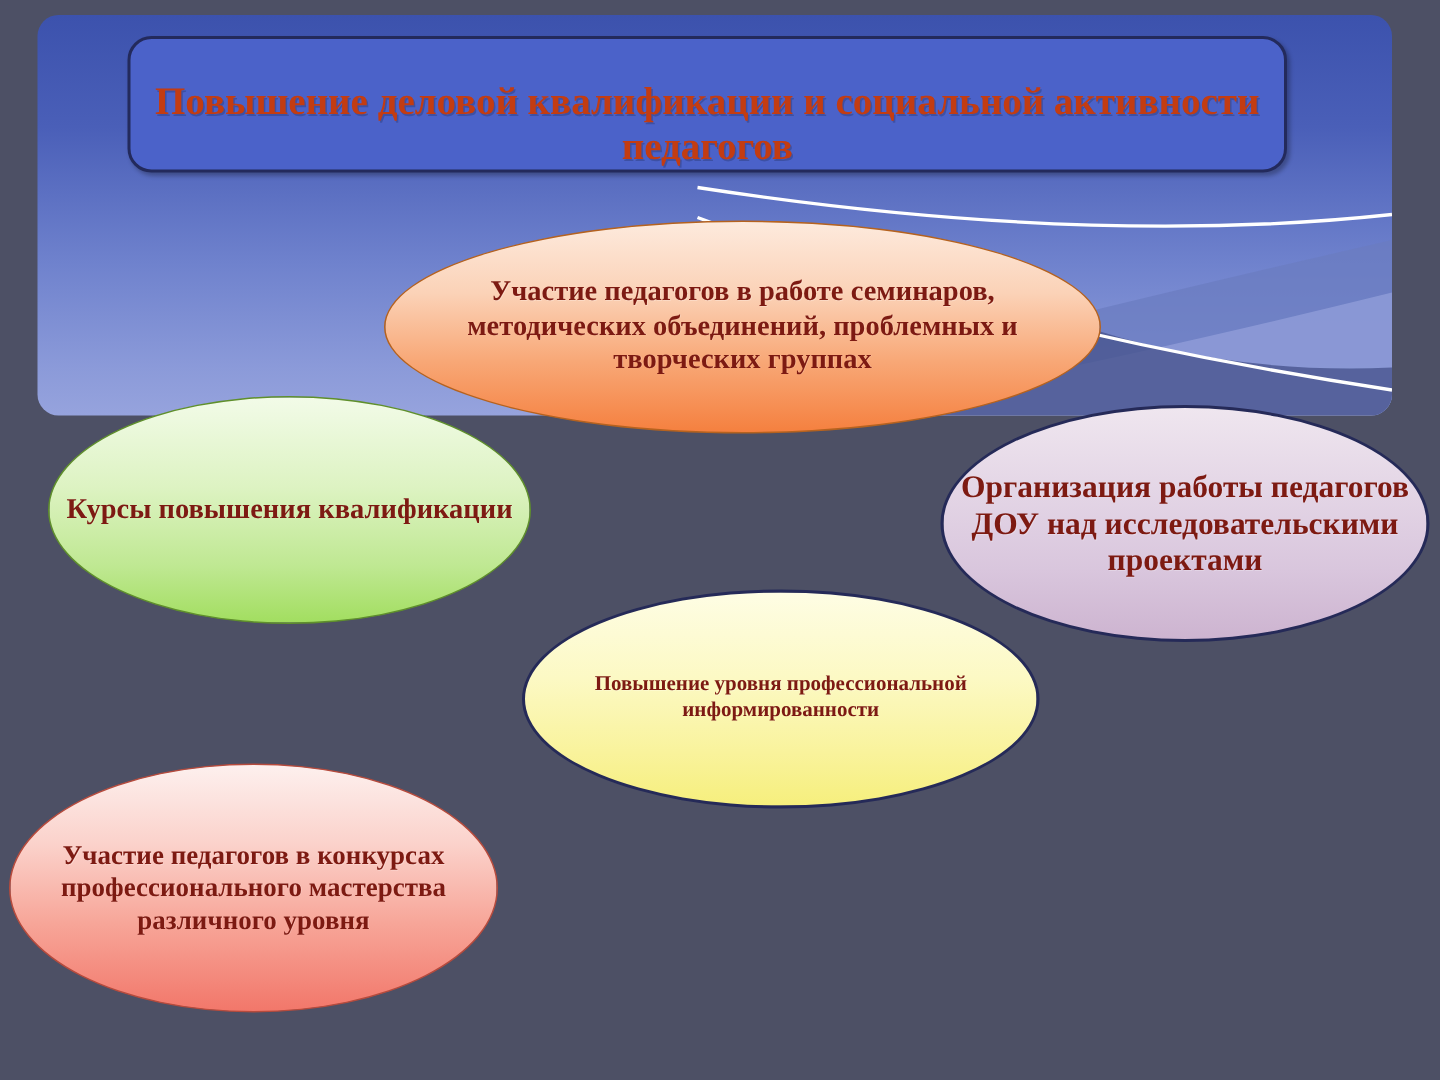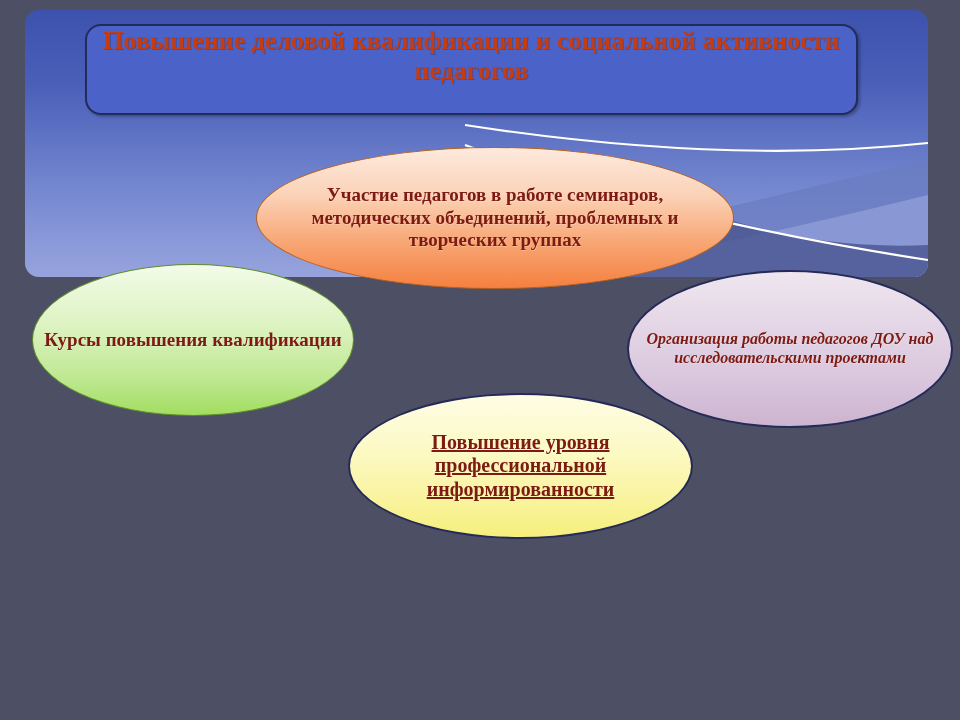--- a/index.html
+++ b/index.html
@@ -20,21 +20,21 @@
   }
   .bg-lines{position:absolute;left:0;top:0;width:903px;height:267px;}
 
   
   .title-box{
     position:absolute;left:85px;top:24px;width:773px;height:91px;
     border-radius:16px;
     background:#4b62c9;
     border:2px solid #232a5c;
     box-sizing:border-box;
-    display:flex;align-items:flex-start;justify-content:center;
+    display:flex;align-items:flex-end;justify-content:center;
     box-shadow:2px 2px 3px rgba(0,0,0,.28);
   }
   .title-text{
     color:#c33c12;
     font-size:26px;font-weight:bold;line-height:1.16;
     text-align:center;width:96%;
     text-shadow:1px 1px 0 rgba(0,0,0,.18);
   }
 
   
@@ -66,28 +66,28 @@
     background:linear-gradient(180deg,#f2fbe8 0%,#ddf3c2 40%,#bfe892 75%,#a2de60 100%);
     border:1px solid #5f8f2c;
   }
   .n-courses .label{font-size:19px;}
 
   .n-research{
     left:627px;top:270px;width:326px;height:158px;
     background:linear-gradient(180deg,#efe6ef 0%,#e4d6e6 35%,#d9c6dd 70%,#cdb4d0 100%);
     border:2px solid #252a58;
   }
-  .n-research .label{font-size:16px;font-style:italic;}
+  .n-research .label{font-size:21px;}
 
   .n-awareness{
     left:348px;top:393px;width:345px;height:146px;
     background:linear-gradient(180deg,#fefde4 0%,#fcf9c4 40%,#f9f39c 75%,#f6ef7d 100%);
     border:2px solid #252a58;
   }
-  .n-awareness .label{font-size:20px;text-decoration:underline;}
+  .n-awareness .label{font-size:14px;}
 
   .n-contests{
     left:6px;top:509px;width:326px;height:166px;
     background:linear-gradient(180deg,#fdf0ee 0%,#fbd2cb 32%,#f7a699 64%,#f2776a 100%);
     border:1px solid #b64b3d;
   }
   .n-contests .label{font-size:18px;}
 
   .n-selfed{
     left:648px;top:549px;width:311px;height:124px;
@@ -124,15 +124,18 @@
   </div>
 
   <div class="node n-research">
     <div class="label">Организация работы педагогов ДОУ  над исследовательскими проектами</div>
   </div>
 
   <div class="node n-awareness">
     <div class="label">Повышение уровня профессиональной информированности</div>
   </div>
 
+  <div class="node n-contests">
+    <div class="label">Участие педагогов в конкурсах профессионального мастерства различного уровня</div>
+  </div>
 
 
 </div>
 
 </body></html>

